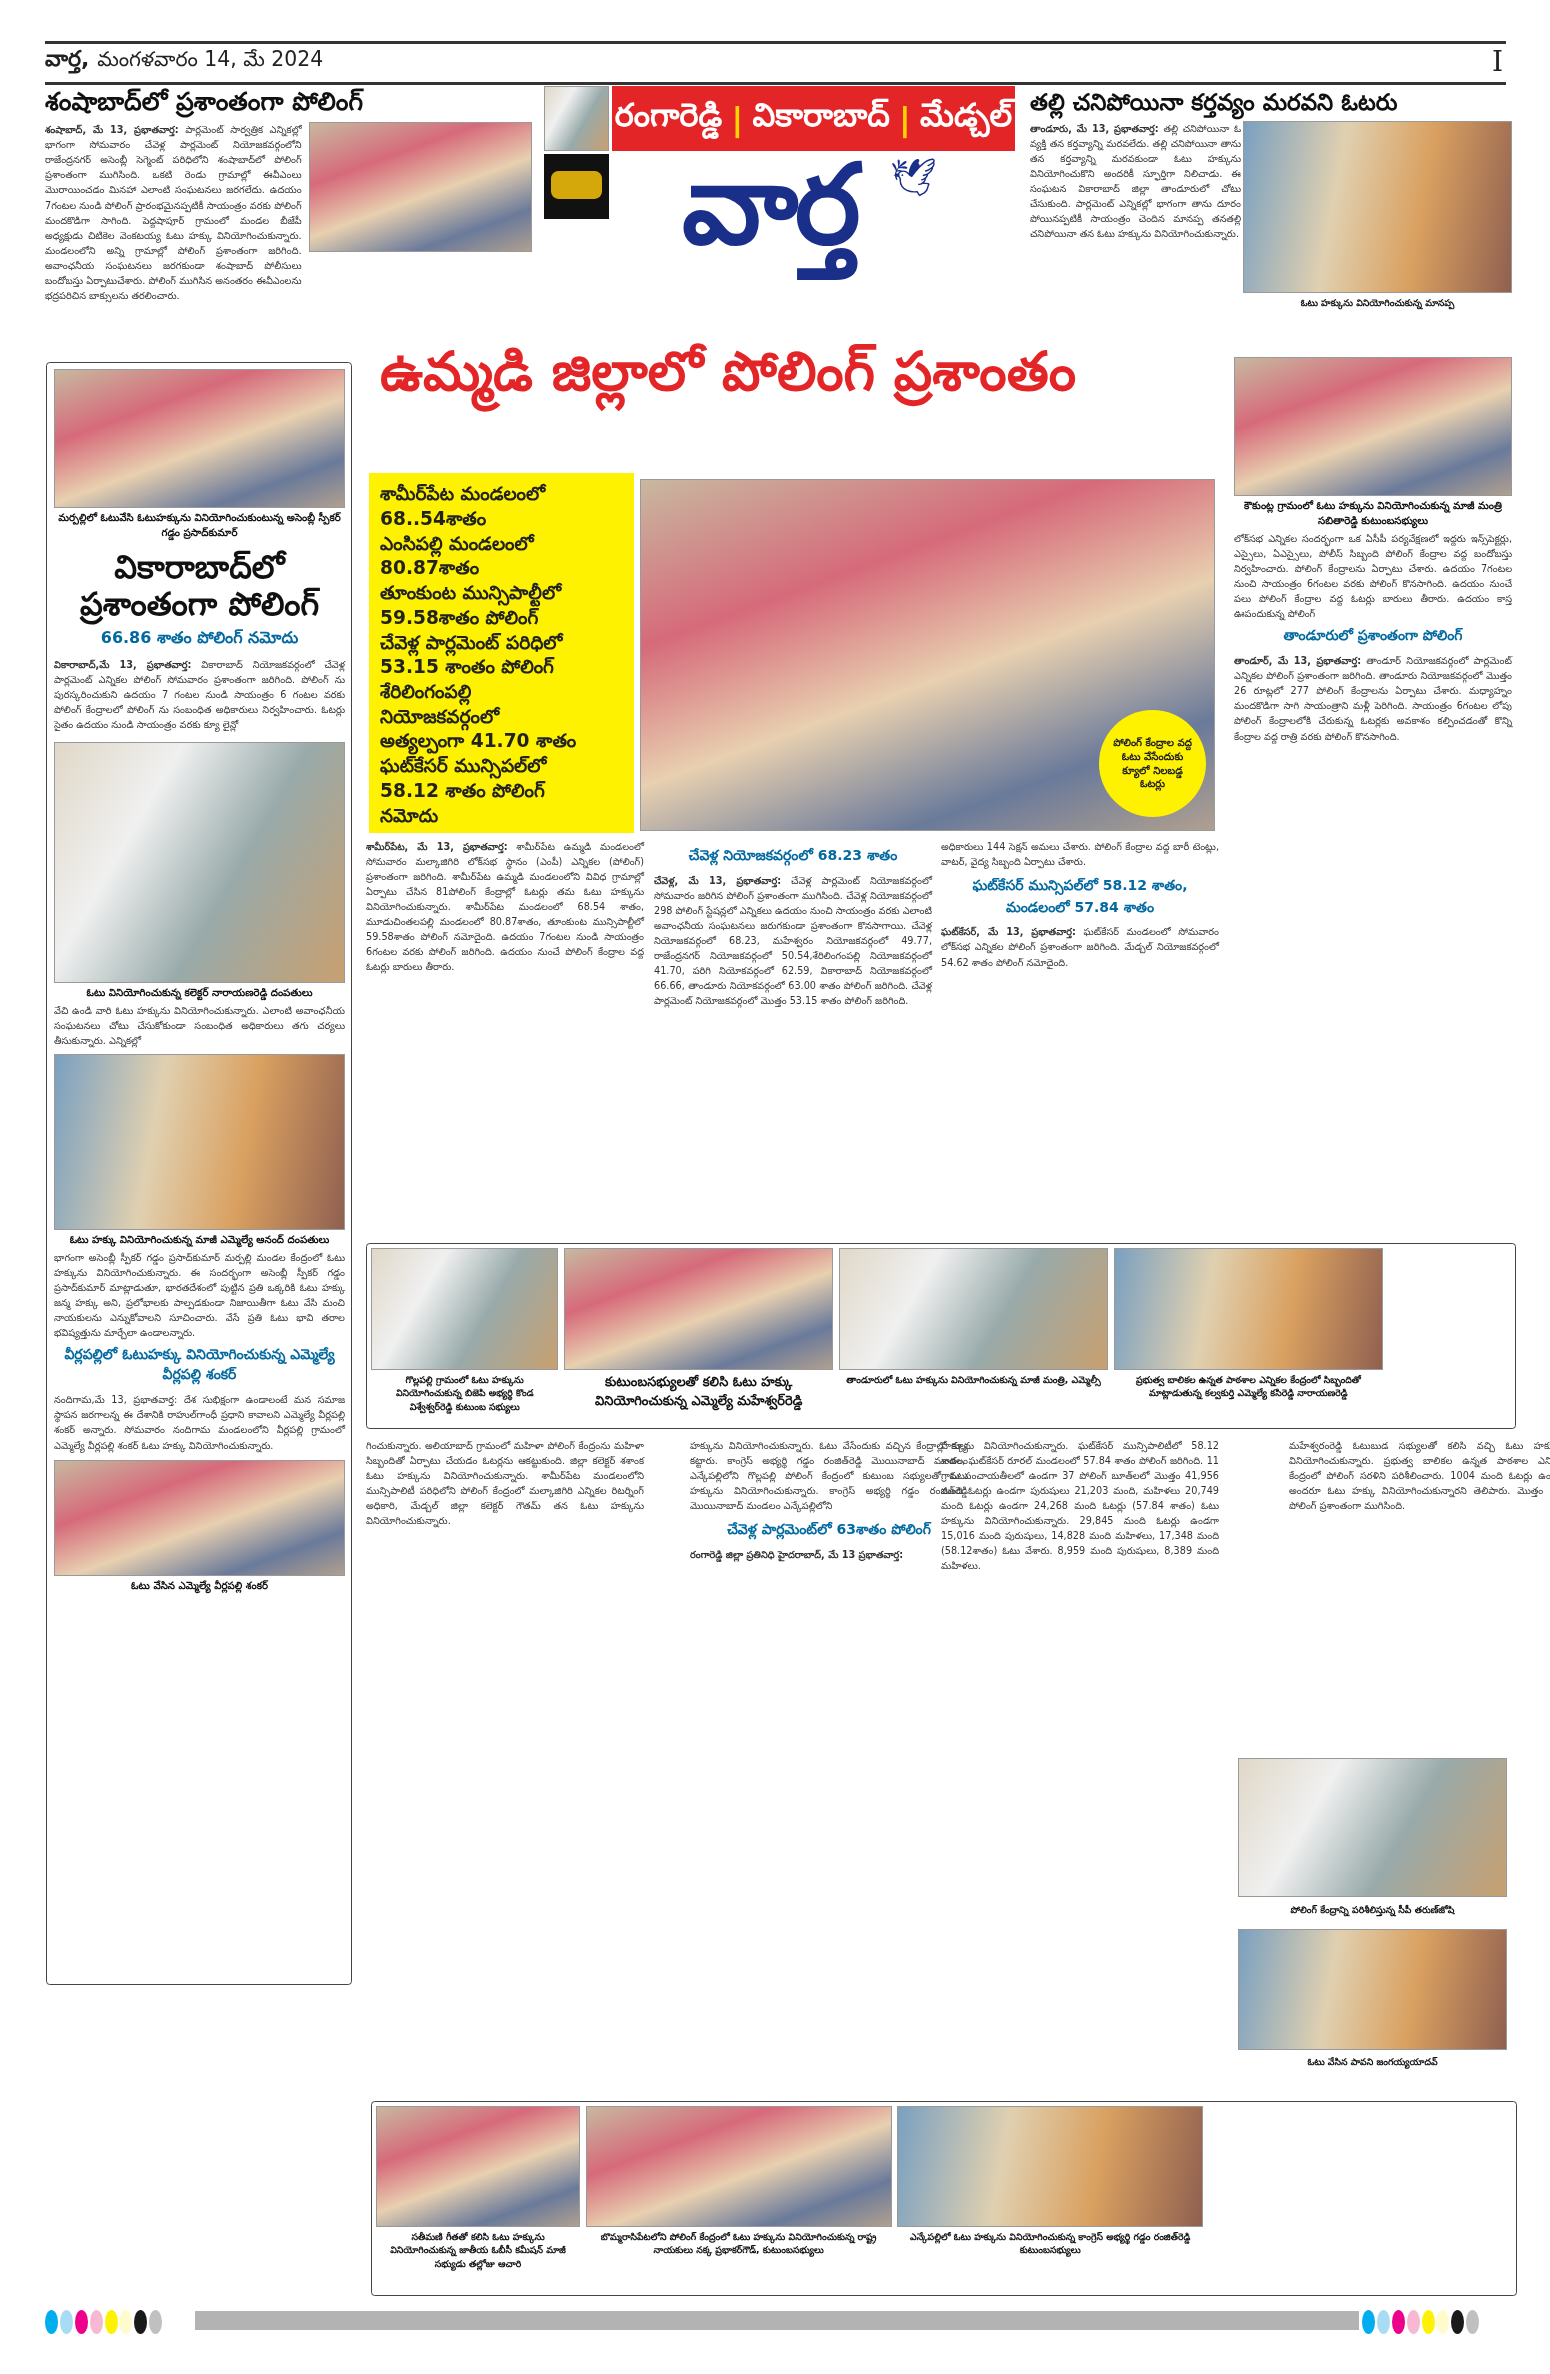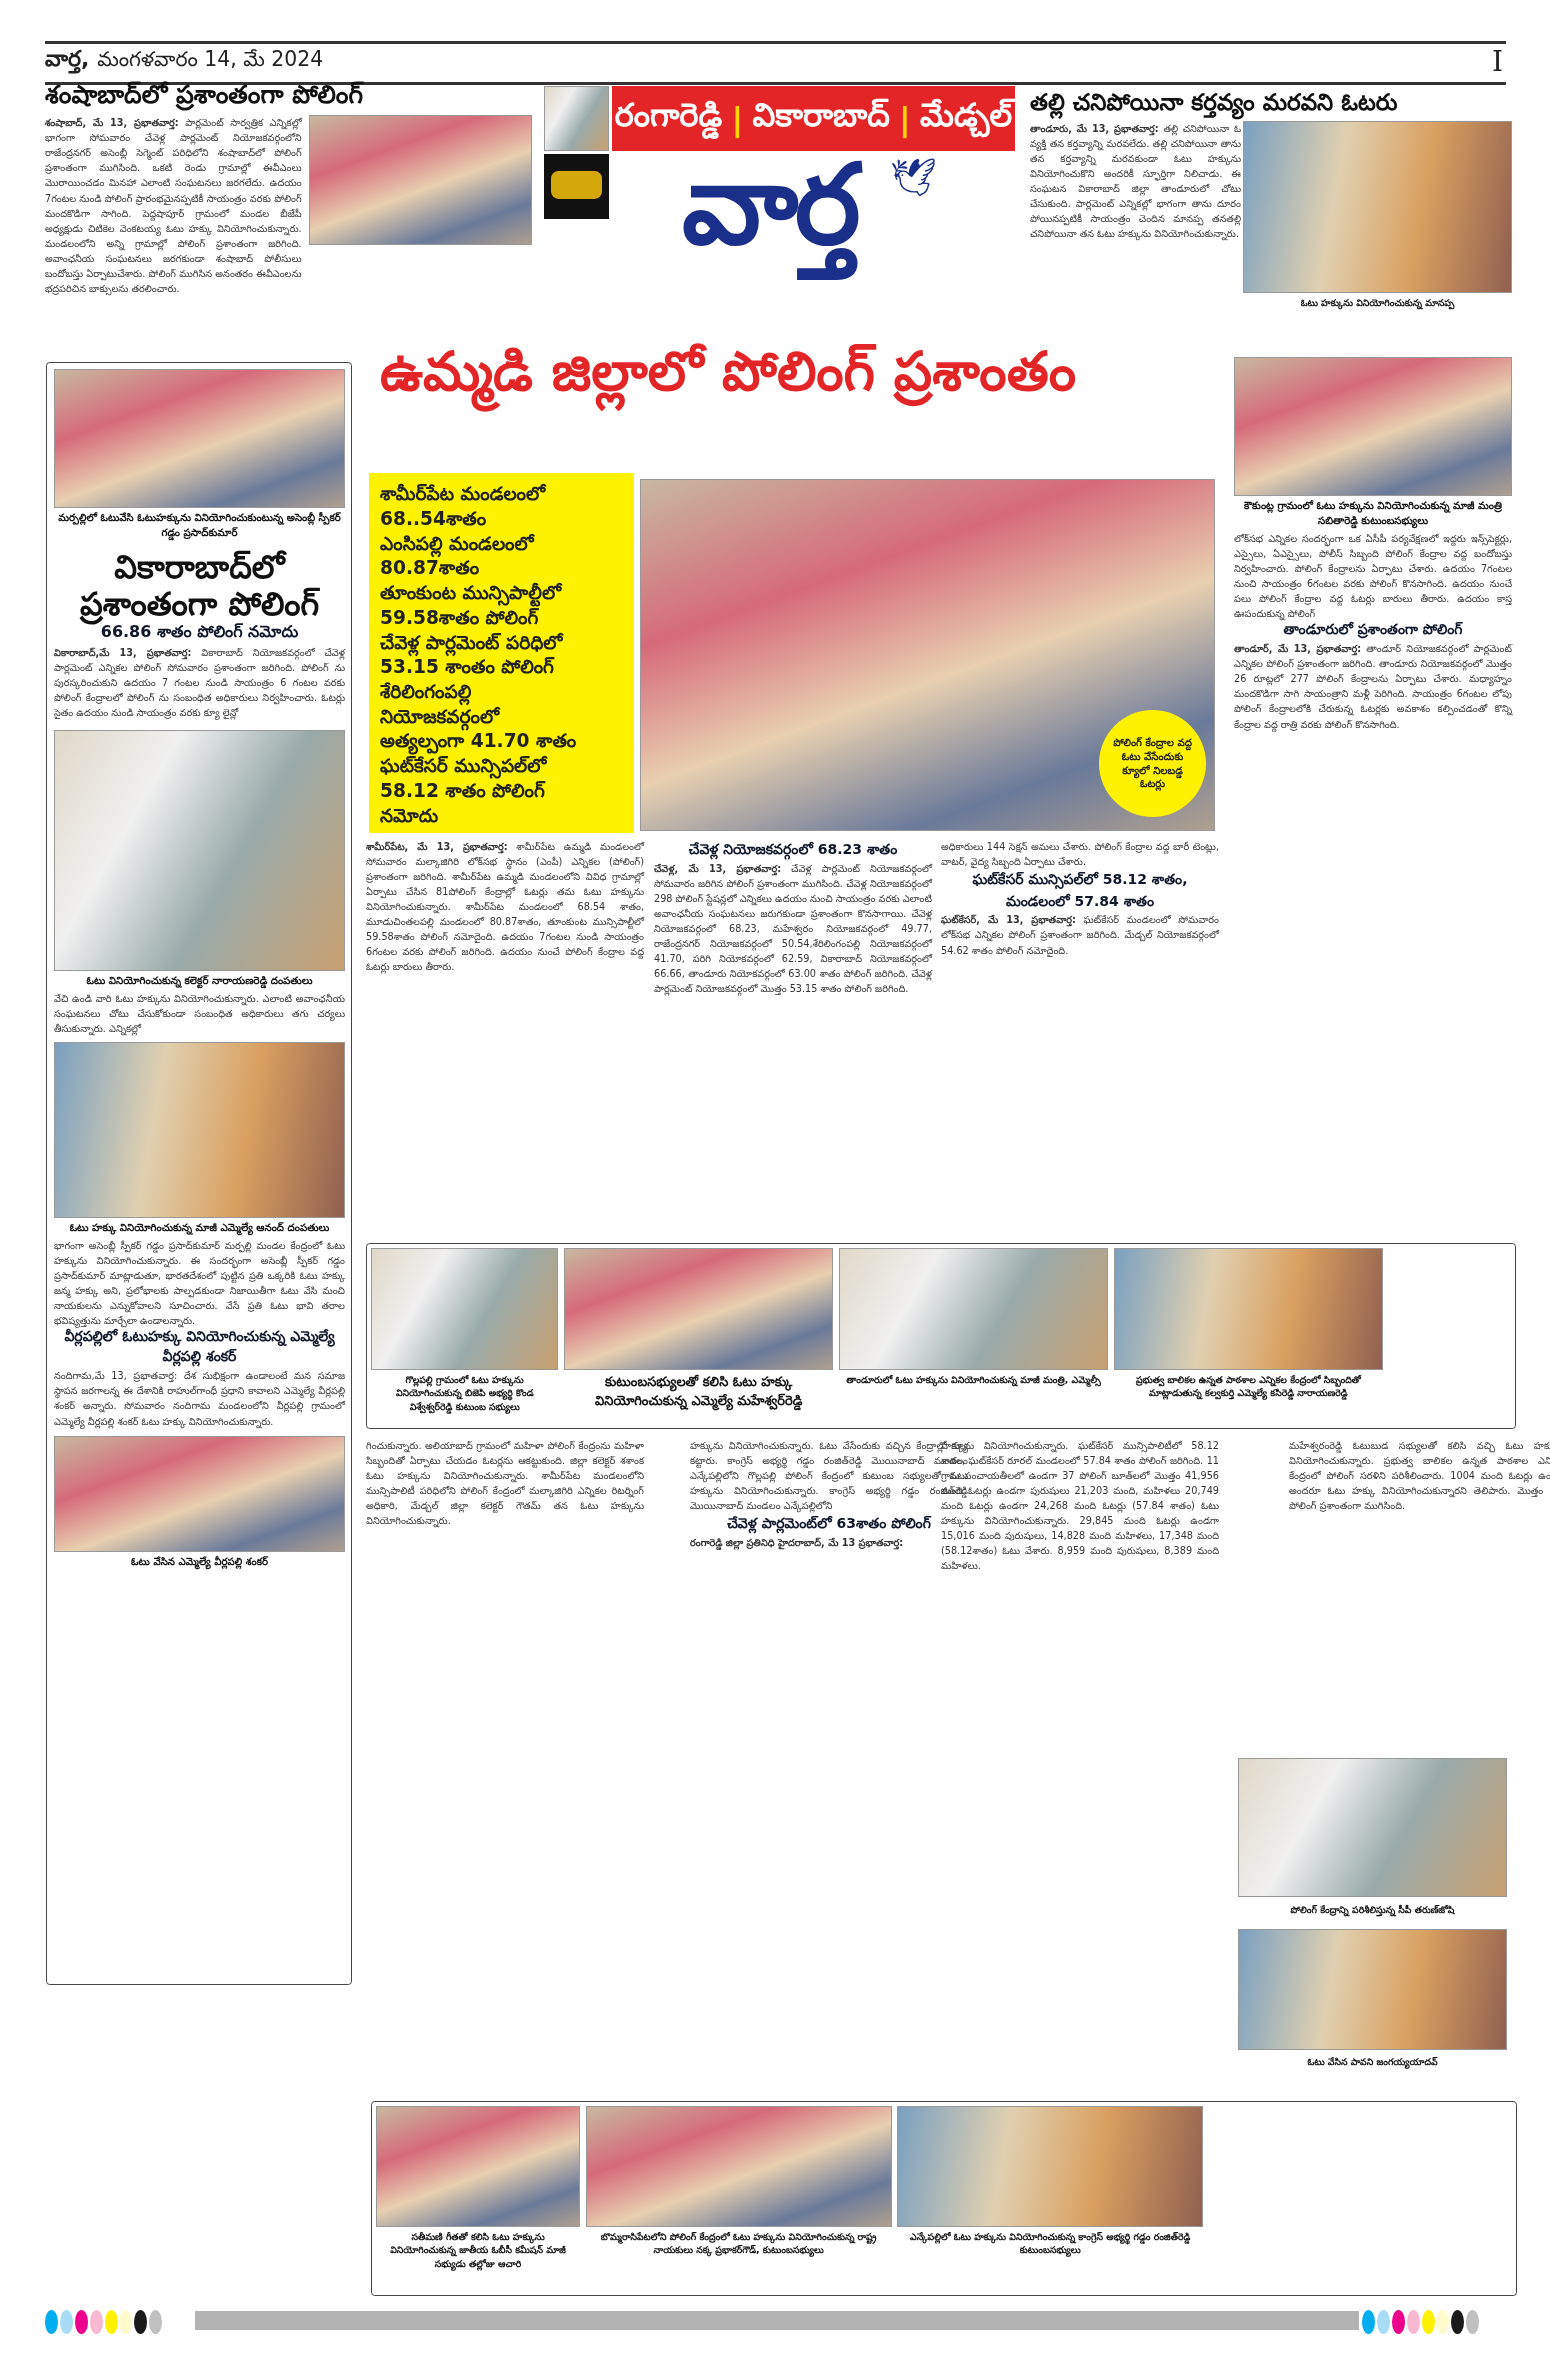--- a/index.html
+++ b/index.html
@@ -17,36 +17,36 @@
 .photo.b{background:linear-gradient(160deg,#c8b8a0,#d66a7a 30%,#e8d0b0 55%,#6a7a9a 80%,#b0a090)}
 .photo.c{background:linear-gradient(120deg,#e0d8c8,#f0f0f0 30%,#9aa 60%,#c8a070)}
 .photo.d{background:linear-gradient(100deg,#7aa0c0,#e0d0b0 35%,#d9a060 65%,#906050)}
 .caption{font-size:11px;text-align:center;line-height:1.45;color:#111;font-weight:bold;padding:2.8px 3.7px}
 .box{border:1.9px solid #444;border-radius:3.7px}
 .redband{background:#e42528;color:#fff;font-weight:bold;font-size:32px;display:flex;align-items:center;justify-content:center;gap:9.3px}
 .redband .bar{color:#ffd400}
 .logo{font-family:"DejaVu Serif",serif;font-weight:bold;color:#1a2f8a;font-size:111px;letter-spacing:-3.7px}
 .yellowbox{background:#fff200;padding:9.3px 11px;font-size:18.6px;line-height:1.33;font-weight:bold;color:#222}
 .circle{border-radius:50%;background:#fff200;display:flex;align-items:center;justify-content:center;text-align:center;font-size:10.2px;font-weight:bold;line-height:1.35;padding:9.3px}
-.subhd{font-size:14px;font-weight:bold;text-align:center;color:#0f172a;margin:0 0}
+.subhd{font-size:14px;font-weight:bold;text-align:center;color:#0369a1;margin:6px 0}
 .dot{display:inline-block;width:13px;height:24px;border-radius:50%;margin-right:1.9px}
 .col{position:absolute}
 </style>
 </head>
 <body>
 
 <div class="rule masthead-line"></div>
 <div class="folio">
   <span>వార్త</span>,
   <span class="date">మంగళవారం 14, మే 2024</span>
 </div>
 <div class="pageno">I</div>
 <div class="rule masthead-line2"></div>
 
-<div class="col" style="left:45px;top:81px;width:487px">
+<div class="col" style="left:45px;top:88px;width:487px">
   <div class="hd" style="font-size:25px;margin-bottom:5.6px">శంషాబాద్‌లో ప్రశాంతంగా పోలింగ్</div>
   <div style="display:flex;gap:7.4px">
     <div class="body" style="flex:1">
       <b>శంషాబాద్, మే 13, ప్రభాతవార్త:</b>
       <span>పార్లమెంట్ సార్వత్రిక ఎన్నికల్లో భాగంగా సోమవారం చేవెళ్ల పార్లమెంట్ నియోజకవర్గంలోని రాజేంద్రనగర్ అసెంబ్లీ సెగ్మెంట్ పరిధిలోని శంషాబాద్‌లో పోలింగ్ ప్రశాంతంగా ముగిసింది. ఒకటి రెండు గ్రామాల్లో ఈవీఎంలు మొరాయించడం మినహా ఎలాంటి సంఘటనలు జరగలేదు. ఉదయం 7గంటల నుండి పోలింగ్ ప్రారంభమైనప్పటికీ సాయంత్రం వరకు పోలింగ్ మందకొడిగా సాగింది. పెద్దషాపూర్ గ్రామంలో మండల బీజేపీ అధ్యక్షుడు చిటికెల వెంకటయ్య ఓటు హక్కు వినియోగించుకున్నారు. మండలంలోని అన్ని గ్రామాల్లో పోలింగ్ ప్రశాంతంగా జరిగింది. అవాంఛనీయ సంఘటనలు జరగకుండా శంషాబాద్ పోలీసులు బందోబస్తు ఏర్పాటుచేశారు. పోలింగ్ ముగిసిన అనంతరం ఈవీఎంలను భద్రపరిచిన బాక్సులను తరలించారు.</span>
     </div>
     <div class="photo b" style="width:223px;height:130px;flex:none"></div>
   </div>
 </div>
 

